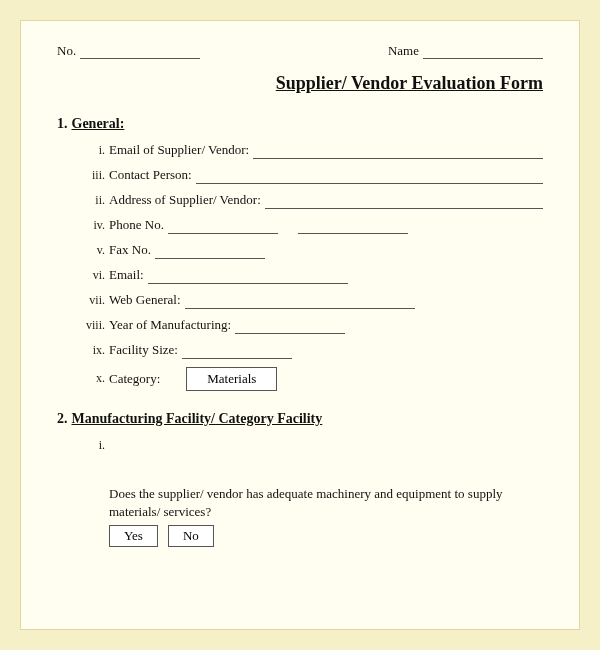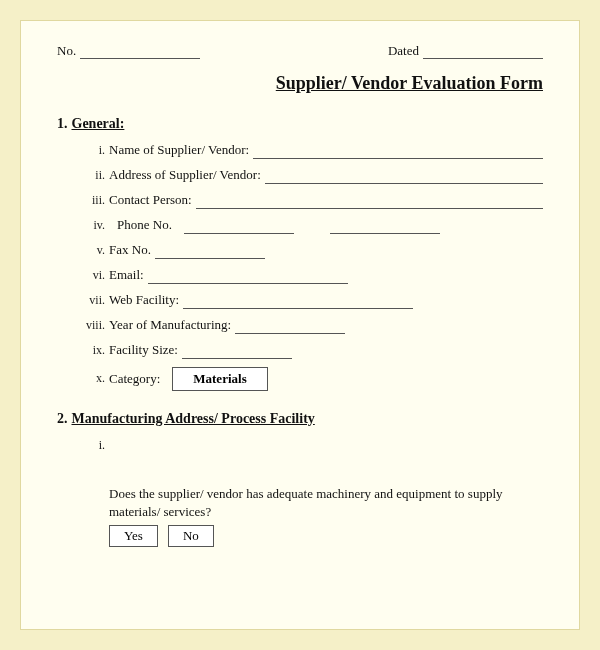--- a/index.html
+++ b/index.html
@@ -95,40 +95,39 @@
     .field-line-medium {
       min-width: 110px;
       flex: none;
       border-bottom: 1px solid #555;
       height: 16px;
     }
     .phone-row {
       display: flex;
       align-items: flex-end;
       margin-bottom: 8px;
-      gap: 8px;
+      gap: 0;
     }
     .category-row {
       display: flex;
       align-items: center;
       margin-bottom: 8px;
       gap: 0;
     }
     .cat-btn {
       border: 1px solid #555;
       background: #fff;
       padding: 3px 20px;
       font-size: 13px;
       font-family: 'Times New Roman', Times, serif;
       cursor: pointer;
       margin-left: 10px;
     }
     .cat-btn:first-of-type {
-      margin-left: 8px;
-      font-weight: bold;
+      margin-left: 22px;
     }
     .section2-header {
       margin-top: 14px;
       margin-bottom: 8px;
     }
     .subfield-row {
       display: flex;
       align-items: flex-start;
       margin-bottom: 6px;
       gap: 0;
@@ -169,54 +168,54 @@
 <body>
 
 <div class="page">
 
   <div class="top-row">
     <div class="top-field">
       <span>No.</span>
       <span class="underline-field underline-field-lg"></span>
     </div>
     <div class="top-field">
-      <span>Dated</span>
+      <span>Name</span>
       <span class="underline-field underline-field-lg"></span>
     </div>
   </div>
 
   <div class="title-section">
     <span class="form-title">Supplier/ Vendor Evaluation Form</span>
   </div>
 
   <div>
     <div style="display:flex; align-items:baseline; gap:4px; margin-bottom:10px;">
       <span class="section-num">1.</span>
       <span class="section-header" style="margin-bottom:0;">General:</span>
     </div>
     <ul class="fields-list">
 
       <li class="field-row">
         <span class="field-label-num">i.</span>
-        <span class="field-label">Name of Supplier/ Vendor:</span>
+        <span class="field-label">Email of Supplier/ Vendor:</span>
+        <span class="field-line"></span>
+      </li>
+
+      <li class="field-row">
+        <span class="field-label-num">iii.</span>
+        <span class="field-label">Contact Person:</span>
         <span class="field-line"></span>
       </li>
 
       <li class="field-row">
         <span class="field-label-num">ii.</span>
         <span class="field-label">Address of Supplier/ Vendor:</span>
         <span class="field-line"></span>
       </li>
 
-      <li class="field-row">
-        <span class="field-label-num">iii.</span>
-        <span class="field-label">Contact Person:</span>
-        <span class="field-line"></span>
-      </li>
-
       <li class="phone-row">
         <span class="field-label-num">iv.</span>
         <span class="field-label">Phone No.</span>
         <span class="field-line-medium"></span>
         <span class="spacer-gap"></span>
         <span class="field-line-medium"></span>
       </li>
 
       <li class="field-row">
         <span class="field-label-num">v.</span>
@@ -225,21 +224,21 @@
       </li>
 
       <li class="field-row">
         <span class="field-label-num">vi.</span>
         <span class="field-label">Email:</span>
         <span class="field-line" style="max-width:200px;"></span>
       </li>
 
       <li class="field-row">
         <span class="field-label-num">vii.</span>
-        <span class="field-label">Web Facility:</span>
+        <span class="field-label">Web General:</span>
         <span class="field-line" style="max-width:230px;"></span>
       </li>
 
       <li class="field-row">
         <span class="field-label-num">viii.</span>
         <span class="field-label">Year of Manufacturing:</span>
         <span class="field-line-medium"></span>
       </li>
 
       <li class="field-row">
@@ -253,21 +252,21 @@
         <span class="field-label">Category:</span>
         <button class="cat-btn">Materials</button>
       </li>
 
     </ul>
   </div>
 
   <div class="section2-header">
     <div style="display:flex; align-items:baseline; gap:4px; margin-bottom:10px;">
       <span class="section-num">2.</span>
-      <span class="section-header" style="margin-bottom:0;">Manufacturing Address/ Process Facility</span>
+      <span class="section-header" style="margin-bottom:0;">Manufacturing Facility/ Category Facility</span>
     </div>
     <div class="subfield-row">
       <span class="subfield-num">i.</span>
       <div class="subfield-text">
         <span>Does the supplier/ vendor has adequate machinery and equipment to supply materials/ services?</span>
         <div class="yn-btns">
           <button class="yn-btn">Yes</button>
           <button class="yn-btn">No</button>
         </div>
       </div>

